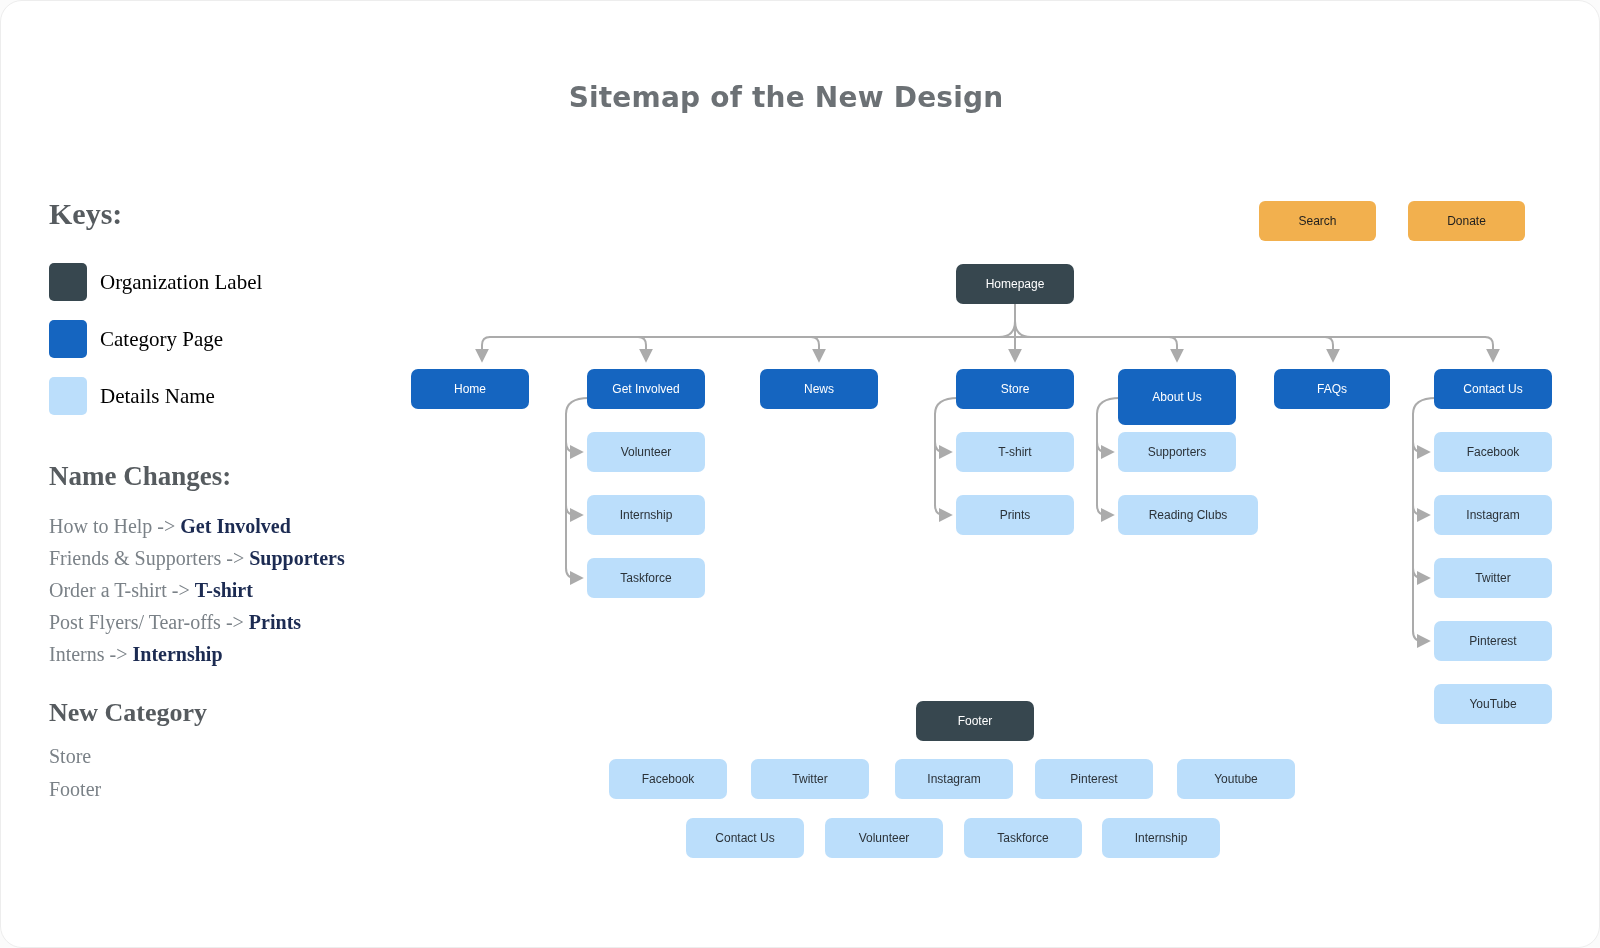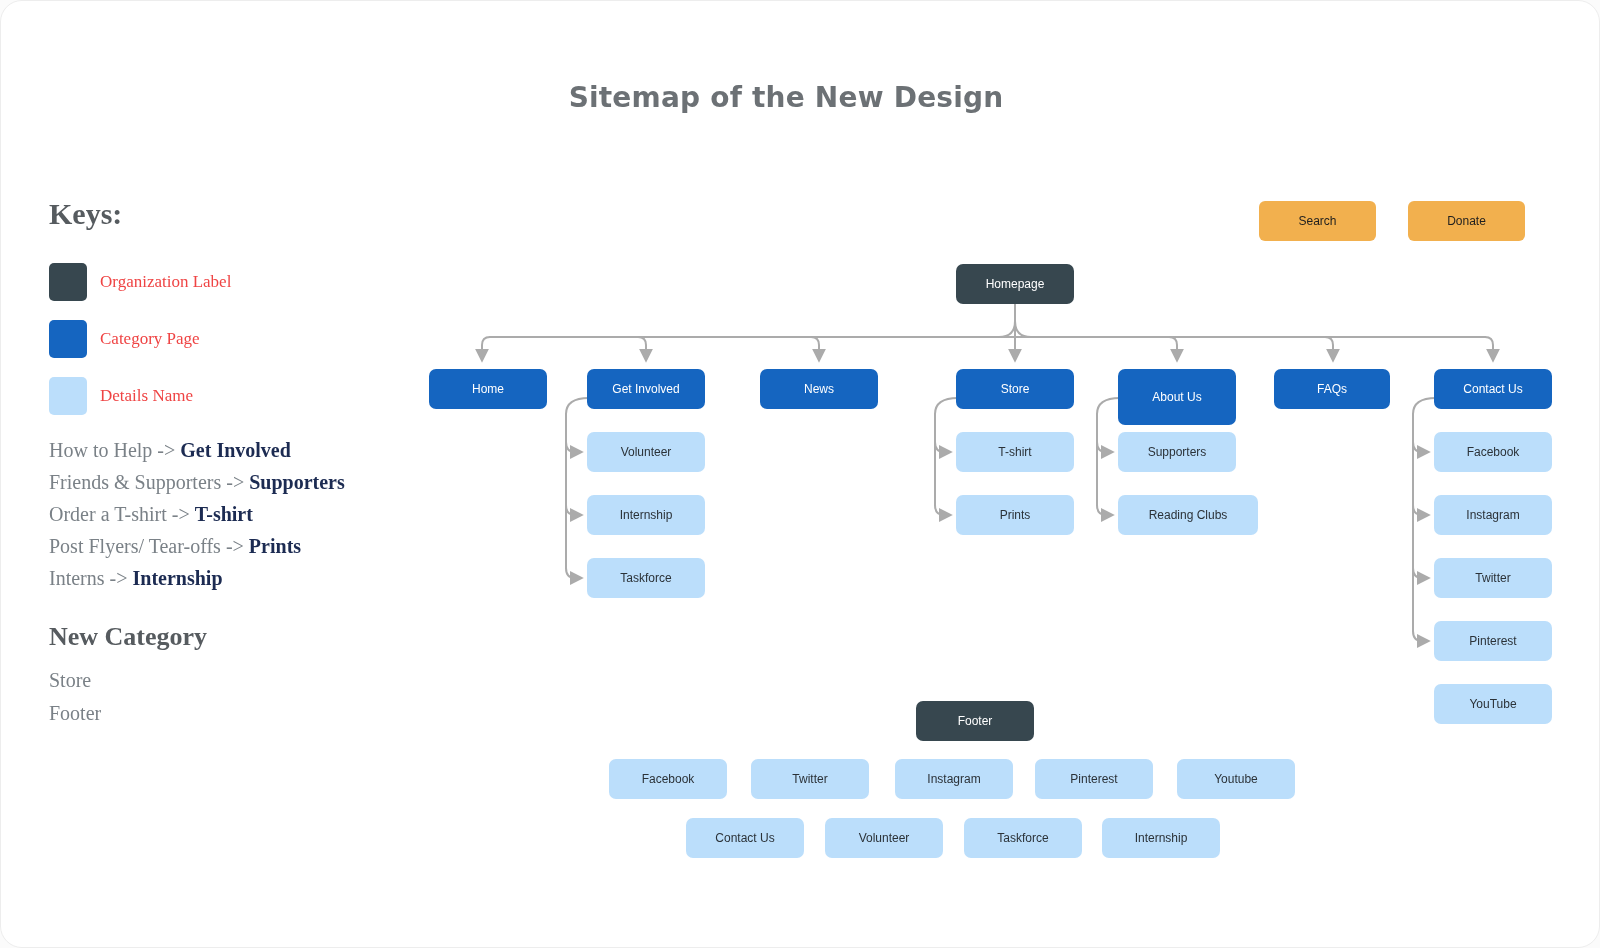--- a/index.html
+++ b/index.html
@@ -12,21 +12,21 @@
     position:absolute; top:80px; left:0; width:1570px; margin:0;
     text-align:center; font-family:"DejaVu Sans", sans-serif;
     font-size:28px; font-weight:700; color:#6C7175; letter-spacing:.2px;
   }
   
   .side { position:absolute; left:48px; top:196px; width:440px; font-family:Liberation Serif, serif; }
   .h-keys { margin:0; font-size:30px; font-weight:700; color:#565B5F; }
   #legend-list { margin-top:32px; }
   .legend-row { display:flex; align-items:center; height:38px; margin-bottom:19px; }
   .swatch { width:38px; height:38px; border-radius:5px; flex:0 0 38px; margin-right:13px; }
-  .legend-label { font-size:17px; color:#ef4444; }
+  .legend-label { font-size:21px; color:#000000; }
   .h-nc  { margin:46px 0 18px; font-size:27px; font-weight:700; color:#565B5F; }
   .nc-line { font-size:20px; line-height:32px; color:#7A8187; white-space:nowrap; }
   .nc-arrow { padding:0 5px; }
   .nc-to { color:#1C2B52; font-weight:700; }
   .h-cat { margin:28px 0 12px; font-size:26px; font-weight:700; color:#565B5F; }
   .cat-line { font-size:20px; line-height:33px; color:#7A8187; }
   
   .diagram { position:absolute; left:0; top:0; width:1600px; height:948px; }
   #wires { position:absolute; left:0; top:0; z-index:1; pointer-events:none; }
   .node {
@@ -52,20 +52,21 @@
         </div>
         <div class="legend-row">
           <span class="swatch" style="background: rgb(21, 101, 192);"></span>
           <span class="legend-label">Category Page</span>
         </div>
         <div class="legend-row">
           <span class="swatch" style="background: rgb(187, 222, 251);"></span>
           <span class="legend-label">Details Name</span>
         </div>
       </div>
+    <h2 class="h-nc">Name Changes:</h2>
     <div id="nc-list">
         <div class="nc-line"><span class="nc-from">How to Help</span><span class="nc-arrow">-&gt;</span><b class="nc-to">Get Involved</b></div>
         <div class="nc-line"><span class="nc-from">Friends &amp; Supporters</span><span class="nc-arrow">-&gt;</span><b class="nc-to">Supporters</b></div>
         <div class="nc-line"><span class="nc-from">Order a T-shirt</span><span class="nc-arrow">-&gt;</span><b class="nc-to">T-shirt</b></div>
         <div class="nc-line"><span class="nc-from">Post Flyers/ Tear-offs</span><span class="nc-arrow">-&gt;</span><b class="nc-to">Prints</b></div>
         <div class="nc-line"><span class="nc-from">Interns</span><span class="nc-arrow">-&gt;</span><b class="nc-to">Internship</b></div>
       </div>
     <h2 class="h-cat">New Category</h2>
     <div id="cat-list">
         <div class="cat-line">Store</div>
@@ -103,21 +104,21 @@
         <path d="M 1435 397 Q 1412 397 1412 413 L 1412 630" fill="none" stroke="#ABABAB" stroke-width="2" stroke-linecap="round"></path>
         <path d="M 1412 441 Q 1412 451 1421 451 L 1427 451" fill="none" stroke="#ABABAB" stroke-width="2" stroke-linecap="round" marker-end="url(#arw)"></path>
         <path d="M 1412 504 Q 1412 514 1421 514 L 1427 514" fill="none" stroke="#ABABAB" stroke-width="2" stroke-linecap="round" marker-end="url(#arw)"></path>
         <path d="M 1412 567 Q 1412 577 1421 577 L 1427 577" fill="none" stroke="#ABABAB" stroke-width="2" stroke-linecap="round" marker-end="url(#arw)"></path>
         <path d="M 1412 630 Q 1412 640 1421 640 L 1427 640" fill="none" stroke="#ABABAB" stroke-width="2" stroke-linecap="round" marker-end="url(#arw)"></path>
       </svg>
     <div id="nodes">
         <div class="node btn" style="left: 1258px; top: 200px; width: 117px; height: 40px; background: rgb(242, 176, 78);">Search</div>
         <div class="node btn" style="left: 1407px; top: 200px; width: 117px; height: 40px; background: rgb(242, 176, 78);">Donate</div>
         <div class="node org" style="left: 955px; top: 263px; width: 118px; height: 40px; background: rgb(55, 71, 79);">Homepage</div>
-        <div class="node category" style="left: 428px; top: 368px; width: 118px; height: 40px; background: rgb(21, 101, 192);">Home</div>
+        <div class="node category" style="left: 410px; top: 368px; width: 118px; height: 40px; background: rgb(21, 101, 192);">Home</div>
         <div class="node category" style="left: 586px; top: 368px; width: 118px; height: 40px; background: rgb(21, 101, 192);">Get Involved</div>
         <div class="node details" style="left: 586px; top: 431px; width: 118px; height: 40px; background: rgb(187, 222, 251);">Volunteer</div>
         <div class="node details" style="left: 586px; top: 494px; width: 118px; height: 40px; background: rgb(187, 222, 251);">Internship</div>
         <div class="node details" style="left: 586px; top: 557px; width: 118px; height: 40px; background: rgb(187, 222, 251);">Taskforce</div>
         <div class="node category" style="left: 759px; top: 368px; width: 118px; height: 40px; background: rgb(21, 101, 192);">News</div>
         <div class="node category" style="left: 955px; top: 368px; width: 118px; height: 40px; background: rgb(21, 101, 192);">Store</div>
         <div class="node details" style="left: 955px; top: 431px; width: 118px; height: 40px; background: rgb(187, 222, 251);">T-shirt</div>
         <div class="node details" style="left: 955px; top: 494px; width: 118px; height: 40px; background: rgb(187, 222, 251);">Prints</div>
         <div class="node category" style="left: 1117px; top: 368px; width: 118px; height: 56px; background: rgb(21, 101, 192);">About Us</div>
         <div class="node details" style="left: 1117px; top: 431px; width: 118px; height: 40px; background: rgb(187, 222, 251);">Supporters</div>

